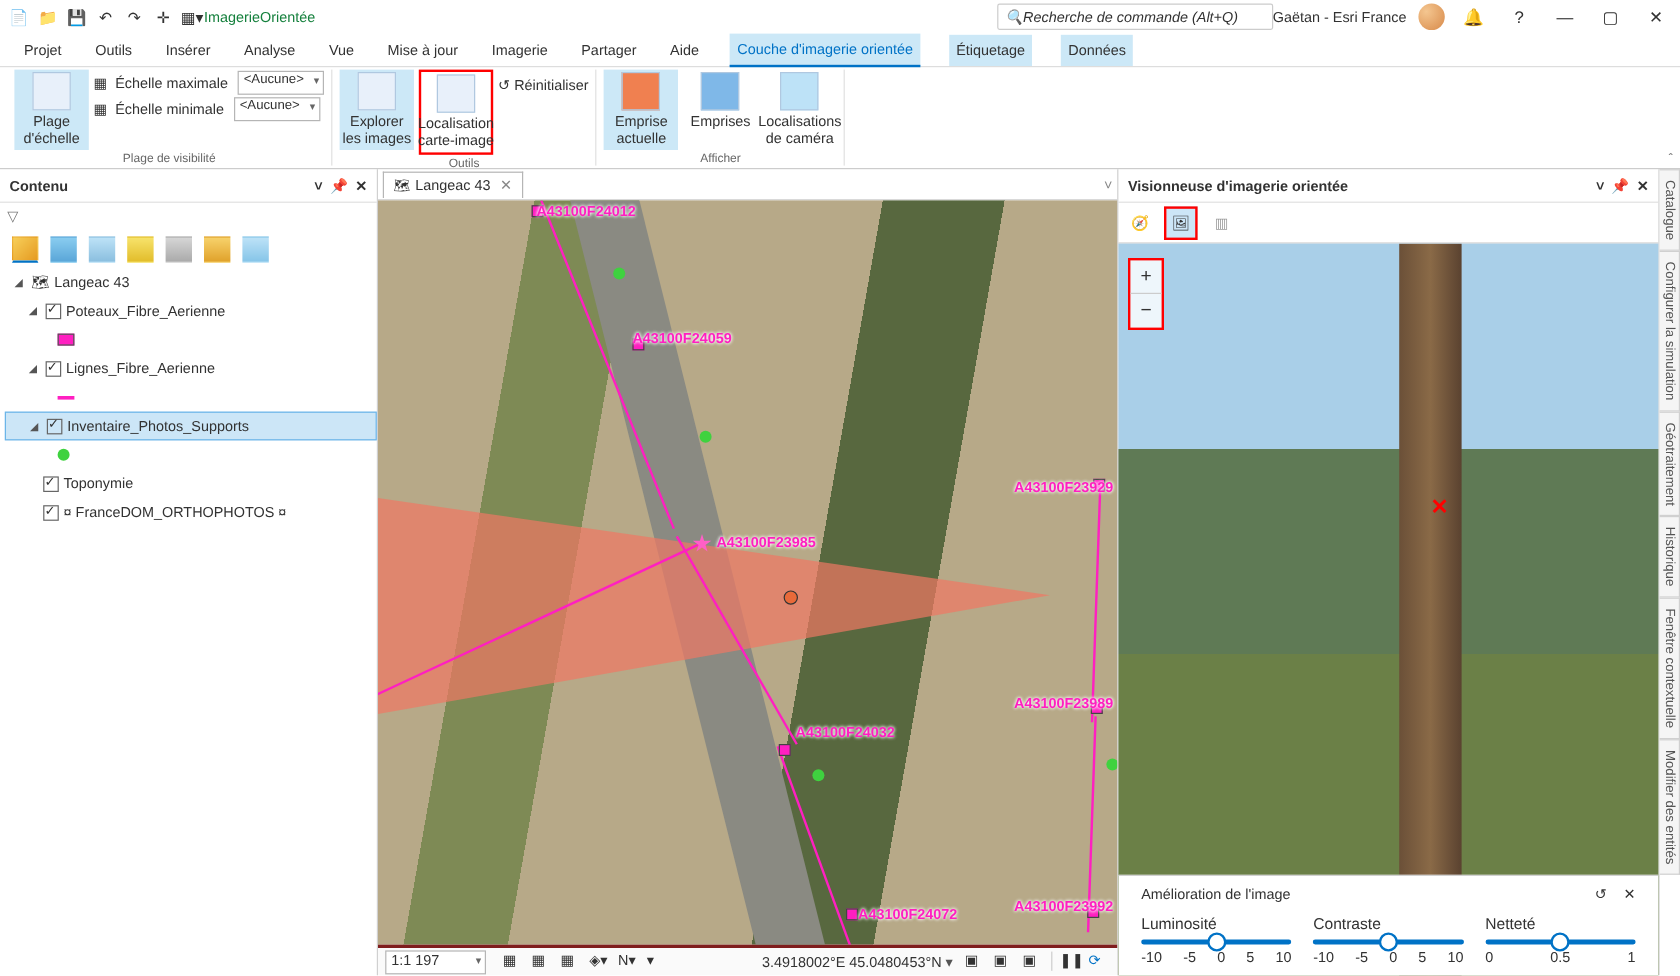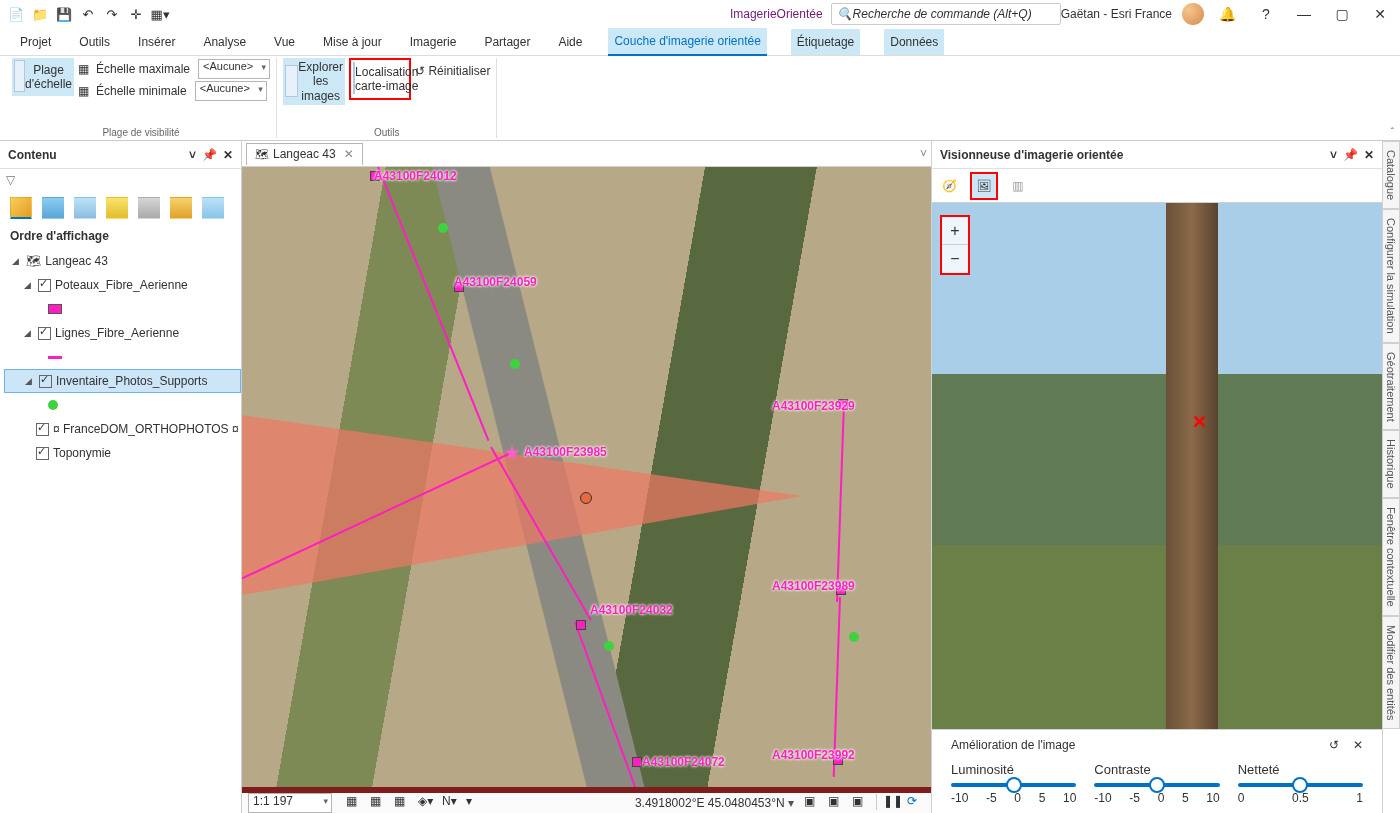--- a/index.html
+++ b/index.html
@@ -1,43 +1,43 @@
 <!DOCTYPE html>
 <html><head>
 <meta charset="utf-8">
 <style>
 *{box-sizing:border-box;margin:0;padding:0;font-family:"Segoe UI",sans-serif;font-size:12px;color:#323232}
 body{background:#fff;width:1400px;height:813px;overflow:hidden;position:relative}
 .titlebar{height:28px;display:flex;align-items:center;padding:0 6px;background:#fff}
 .qat{display:flex;gap:4px;align-items:center}
 .qat-btn{width:20px;height:20px;display:flex;align-items:center;justify-content:center;font-size:13px}
-.title-center{flex:1;text-align:right;color:#701a75}
+.title-center{flex:1;text-align:left;color:#15803d}
 .cmd-search{width:230px;height:22px;border:1px solid #ccc;border-radius:2px;padding:0 6px;display:flex;align-items:center;color:#888;font-style:italic;margin-left:8px}
 .title-right{display:flex;align-items:center;gap:10px;margin-left:auto}
 .avatar{width:22px;height:22px;border-radius:50%;background:radial-gradient(circle at 30% 30%,#f4c690,#d88a4a)}
 .win-btn{width:28px;height:22px;text-align:center;font-size:14px;line-height:22px}
 .ribbon-tabs{height:28px;display:flex;gap:24px;padding-left:18px;align-items:center;border-bottom:1px solid #ddd}
 .ribbon-tab{padding:6px 2px;cursor:pointer}
 .ribbon-tab.active{color:#0072c6;border-bottom:2px solid #0072c6}
 .ribbon-tab.hl{background:#cce8f7;padding:6px 6px}
 .ribbon-tab.hl.active{border-bottom:2px solid #0072c6}
 .ribbon{height:85px;display:flex;border-bottom:1px solid #ccc;padding:2px 6px;position:relative}
 .ribbon-group{display:flex;flex-direction:column;align-items:center;padding:0 6px;border-right:1px solid #e0e0e0}
 .group-content{flex:1;display:flex;align-items:flex-start;gap:4px}
 .group-label{font-size:10px;color:#666;margin-top:2px}
-.big-btn{width:62px;display:flex;flex-direction:row;align-items:center;justify-content:flex-start;padding:2px;text-align:center;line-height:1.2;font-size:11px}
+.big-btn{width:62px;display:flex;flex-direction:column;align-items:center;justify-content:flex-start;padding:2px;text-align:center;line-height:1.2;font-size:11px}
 .big-btn.hl{background:#cce8f7}
 .big-btn.outlined{border:2px solid #ff0000}
 .icon-box{width:32px;height:32px;margin-bottom:2px;background:#e8f0fa;border:1px solid #b0c8e0}
 .small-row{display:flex;align-items:center;gap:4px;height:22px}
 .combo{height:20px;border:1px solid #b5b5b5;padding:0 14px 0 4px;font-size:11px;background:#fff;position:relative}
 .combo::after{content:"▾";position:absolute;right:3px;top:2px;font-size:9px;color:#666}
 .collapse-caret{position:absolute;right:6px;bottom:2px;font-size:10px;color:#666}
 .workspace{display:flex;height:672px}
-.contents-panel{width:242px;border-right:1px solid #d0d0d0;display:flex;flex-direction:column}
+.contents-panel{width:315px;border-right:1px solid #d0d0d0;display:flex;flex-direction:column}
 .panel-header{height:28px;display:flex;align-items:center;padding:0 8px;font-size:14px;font-weight:600;border-bottom:1px solid #e0e0e0}
 .panel-header-ctl{margin-left:auto;display:flex;gap:6px;font-size:10px;color:#666}
 .search-row{display:flex;align-items:center;gap:4px;padding:4px 6px}
 .filter-icon{width:16px;height:16px;color:#777}
 .search-box{flex:1;height:24px;border:1px solid #c0c0c0;border-radius:2px;padding:0 22px 0 6px;color:#888;font-style:italic;position:relative}
 .search-box::after{content:"🔍";position:absolute;right:4px;top:3px;font-size:12px;filter:grayscale(1)}
 .toc-toolbar{display:flex;gap:10px;padding:4px 10px}
 .toc-tool{width:22px;height:22px;border:1px solid transparent}
 .toc-tool.active{border-bottom:2px solid #0072c6}
 .toc-tool.i1{background:linear-gradient(135deg,#f7cf5a,#e59a20)}
@@ -64,21 +64,21 @@
 .map-tab .x{margin-left:4px;color:#888}
 .map-view{flex:1;position:relative;overflow:hidden;background:linear-gradient(100deg,#b7a988 0 18%,#7e8a55 18% 30%,#b7a988 30% 58%,#58683f 58% 72%,#b7a988 72% 100%)}
 .road{position:absolute;left:40%;top:-5%;width:56px;height:120%;background:#8a8a82;transform:rotate(-14deg)}
 .cone{position:absolute;left:0;top:40%;width:560px;height:180px;background:rgba(239,120,100,.7);clip-path:polygon(0 0,100% 45%,0 100%)}
 .pl{position:absolute;width:2px;background:#ff1fc1;transform-origin:top}
 .node{position:absolute;width:10px;height:10px;background:#ff1fc1;border:1px solid #444}
 .node.star{background:#ff5fc7;clip-path:polygon(50% 0,61% 35%,98% 35%,68% 57%,79% 91%,50% 70%,21% 91%,32% 57%,2% 35%,39% 35%);width:16px;height:16px;border:none}
 .gdot{position:absolute;width:10px;height:10px;border-radius:50%;background:#3fd23f}
 .rdot{position:absolute;width:12px;height:12px;border-radius:50%;background:#e86a3a;border:1px solid #333}
 .label{position:absolute;color:#ff1fc1;font-weight:600;font-size:12px;text-shadow:0 0 3px #fff,0 0 3px #fff}
-.status-bar{height:26px;display:flex;align-items:center;gap:10px;padding:0 6px;border-top:6px solid #7f1d1d;background:#fafafa;font-size:11px}
+.status-bar{height:26px;display:flex;align-items:center;gap:10px;padding:0 6px;border-top:3px solid #7f1d1d;background:#fafafa;font-size:11px}
 .scale-combo{width:84px;height:20px;border:1px solid #b5b5b5;padding:0 14px 0 4px;position:relative;background:#fff}
 .scale-combo::after{content:"▾";position:absolute;right:3px;top:2px;font-size:9px;color:#666}
 .status-tools{display:flex;gap:6px;margin-left:4px}
 .st-tool{width:18px;height:18px}
 .status-center{flex:1;text-align:right;color:#555}
 .status-right{display:flex;gap:6px}
 .right-panel{width:450px;display:flex;flex-direction:column;position:relative}
 .vtab{writing-mode:vertical-rl;padding:8px 2px;font-size:11px;color:#555;border:1px solid #d0d0d0;border-left:none;background:#f5f5f5}
 .viewer-toolbar{height:34px;display:flex;align-items:center;gap:6px;padding:4px;border-bottom:1px solid #d0d0d0}
 .vt-btn{width:28px;height:28px;border:1px solid transparent;display:flex;align-items:center;justify-content:center}
@@ -169,20 +169,37 @@
           <span>Explorer les images</span>
         </div>
       <div class="big-btn outlined">
           <div class="icon-box"></div>
           <span>Localisation carte-image</span>
         </div>
       <div style="padding-top:6px"><span>↺ <span>Réinitialiser</span></span></div>
     </div>
     <div class="group-label">Outils</div>
   </div>
+  <div class="ribbon-group">
+    <div class="group-content">
+      <div class="big-btn hl">
+          <div class="icon-box" style="background:#f08050"></div>
+          <span>Emprise actuelle</span>
+        </div>
+      <div class="big-btn">
+          <div class="icon-box" style="background:#7fb8e8"></div>
+          <span>Emprises</span>
+        </div>
+      <div class="big-btn">
+          <div class="icon-box" style="background:#bde2f7"></div>
+          <span>Localisations de caméra</span>
+        </div>
+    </div>
+    <div class="group-label">Afficher</div>
+  </div>
   <div class="collapse-caret">ˆ</div>
 </div>
 
 <div class="workspace">
 
   <div class="contents-panel">
     <div class="panel-header">
         <span>Contenu</span>
       <div class="panel-header-ctl">
           <span>˅</span>
@@ -195,21 +212,20 @@
     </div>
     <div class="toc-toolbar">
       <div class="toc-tool i1 active"></div>
       <div class="toc-tool i2"></div>
       <div class="toc-tool i3"></div>
       <div class="toc-tool i4"></div>
       <div class="toc-tool i5"></div>
       <div class="toc-tool i6"></div>
       <div class="toc-tool i7"></div>
     </div>
-    <div class="toc-subtitle">Ordre d'affichage</div>
     <div class="tree">
       <div class="tree-item"><span class="caret">◢</span>🗺 <span>Langeac 43</span></div>
       <div class="tree-item" style="padding-left:20px">
           <span class="caret">◢</span>
           <span class="cb checked"></span>
           <span>Poteaux_Fibre_Aerienne</span>
         </div>
       <div class="tree-item" style="padding-left:44px">
           <span class="sym sq-pink"></span>
         </div>
@@ -224,25 +240,25 @@
       <div class="tree-item selected" style="padding-left:20px">
           <span class="caret">◢</span>
           <span class="cb checked"></span>
           <span>Inventaire_Photos_Supports</span>
         </div>
       <div class="tree-item" style="padding-left:44px">
           <span class="sym dot-green"></span>
         </div>
       <div class="tree-item" style="padding-left:32px">
           <span class="cb checked"></span>
+          <span>Toponymie</span>
+        </div>
+      <div class="tree-item" style="padding-left:32px">
+          <span class="cb checked"></span>
           <span>¤ FranceDOM_ORTHOPHOTOS ¤</span>
-        </div>
-      <div class="tree-item" style="padding-left:32px">
-          <span class="cb checked"></span>
-          <span>Toponymie</span>
         </div>
     </div>
   </div>
 
   <div class="map-panel">
     <div class="map-tabs">
       <div class="map-tab">🗺 <span>Langeac 43</span><span class="x">✕</span></div>
       <span style="margin-left:auto;color:#888">˅</span>
     </div>
     <div class="map-view">

